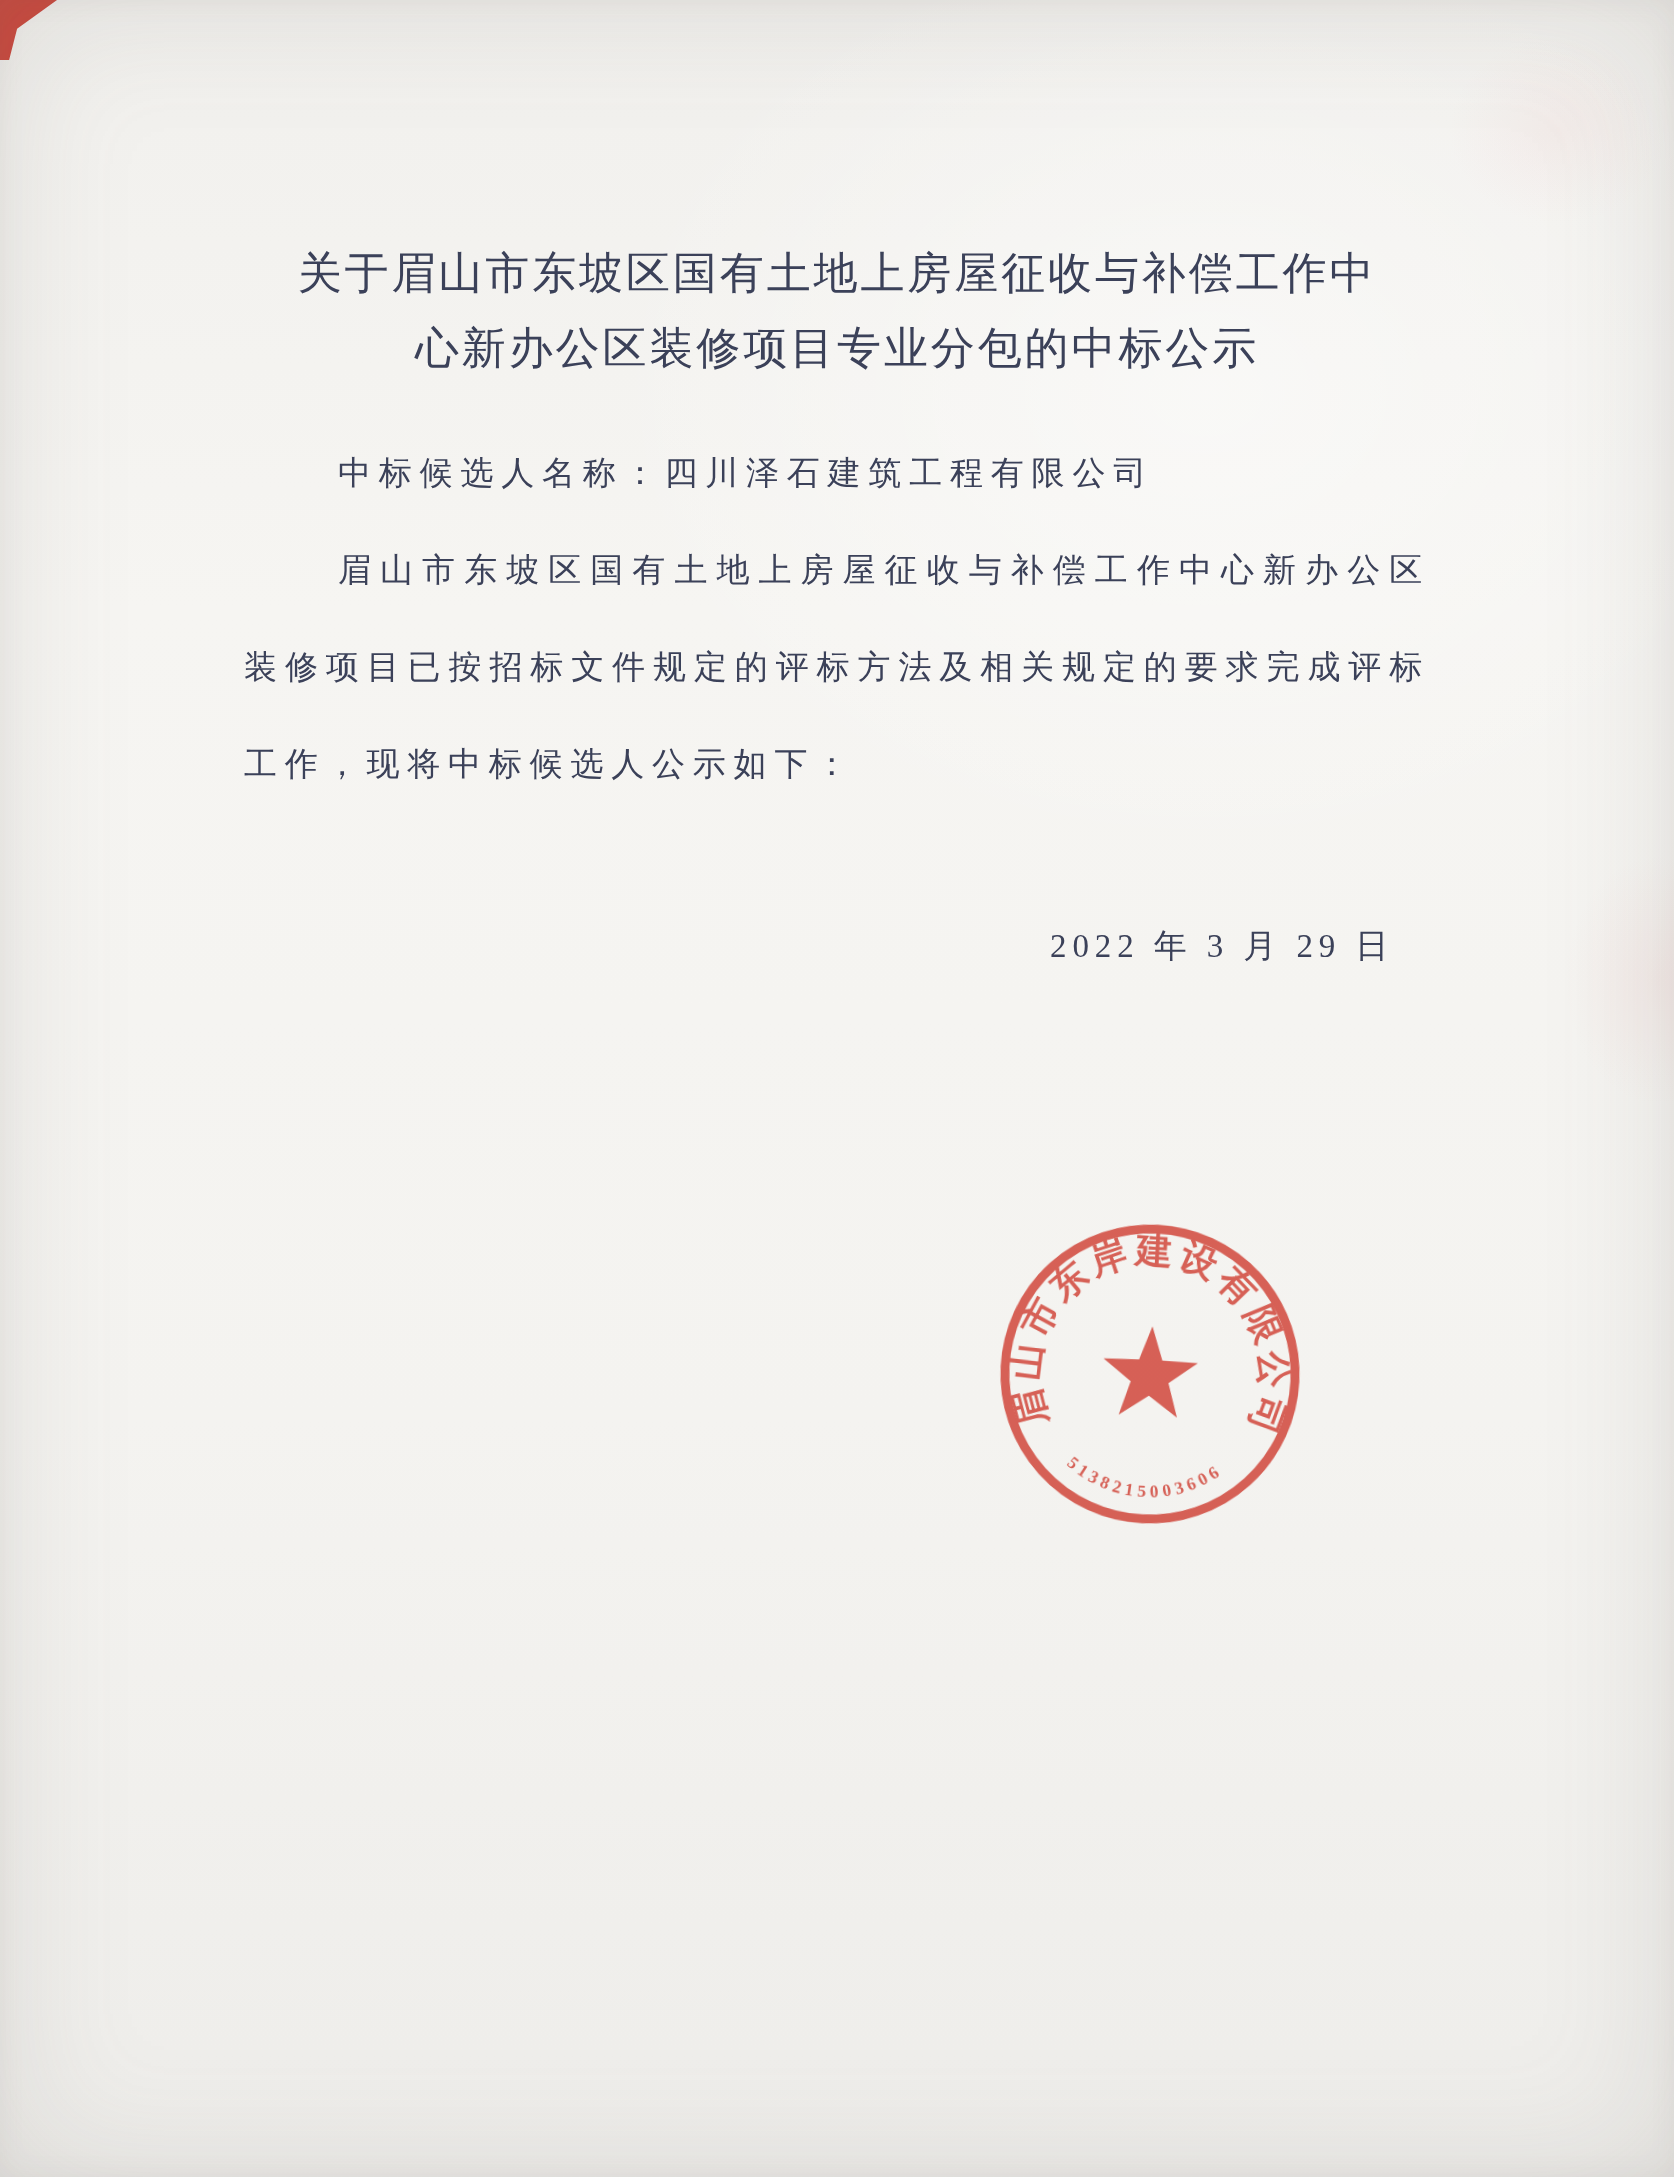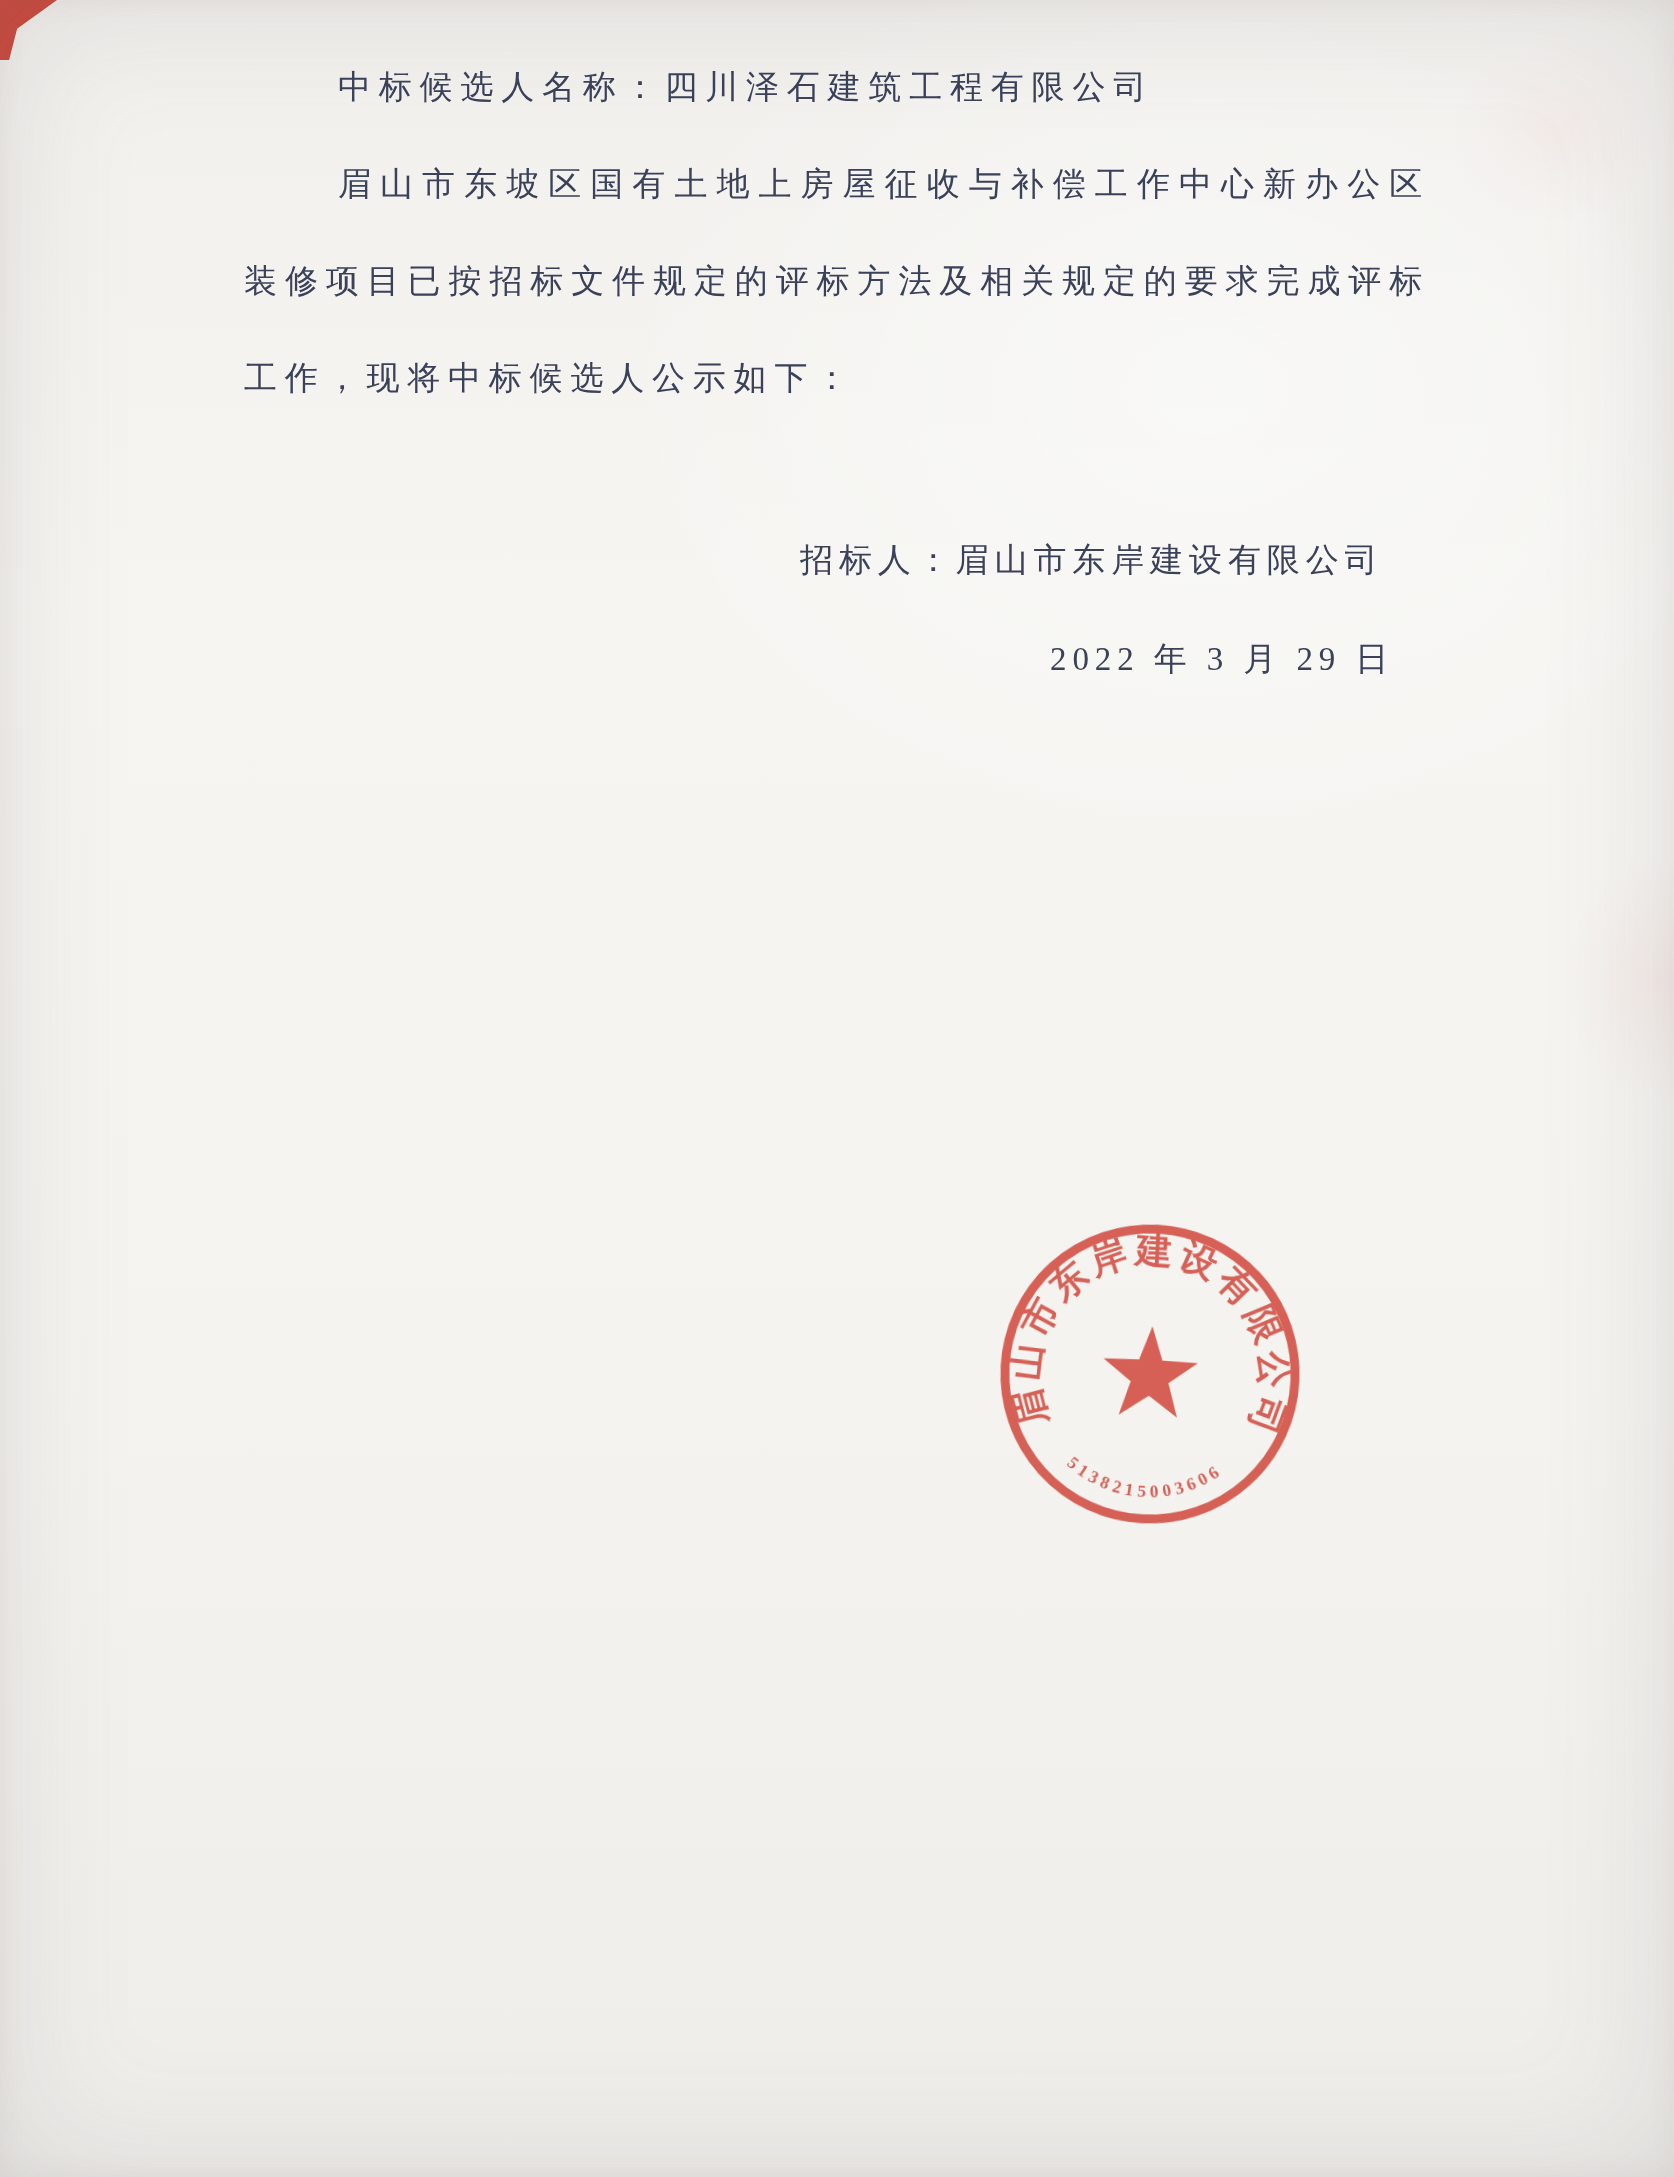--- a/index.html
+++ b/index.html
@@ -79,28 +79,31 @@
 </style>
 </head>
 <body>
 
 <div class="page">
 
   <div class="corner-artifact"></div>
 
   <div class="content">
 
+    <div class="title">
+      <div>关于眉山市东坡区国有土地上房屋征收与补偿工作中</div>
+      <div>心新办公区装修项目专业分包的中标公示</div>
+    </div>
 
     <div class="body-text">
       <p>中标候选人名称：四川泽石建筑工程有限公司</p>
       <p>眉山市东坡区国有土地上房屋征收与补偿工作中心新办公区装修项目已按招标文件规定的评标方法及相关规定的要求完成评标工作，现将中标候选人公示如下：</p>
     </div>
 
     <div class="signature">
-      <div class="signer">招标人：眉山市东岸建设有限公司</div>
       <div class="date">2022 年 3 月 29 日</div>
     </div>
 
   </div>
 
   <svg class="stamp" viewBox="0 0 320 320" width="318" height="318">
     <circle cx="160" cy="160" r="146" fill="none" stroke="#dc4f44" stroke-width="9"></circle>
     <path id="stamp-arc-top" d="M 54.7,198.3 A 112,112 0 1 1 265.3,198.3" fill="none"></path>
     <path id="stamp-arc-bottom" d="M 58.4,231.1 A 124,124 0 0 0 261.6,231.1" fill="none"></path>
     <text font-size="37" fill="#dc4f44" letter-spacing="5">

